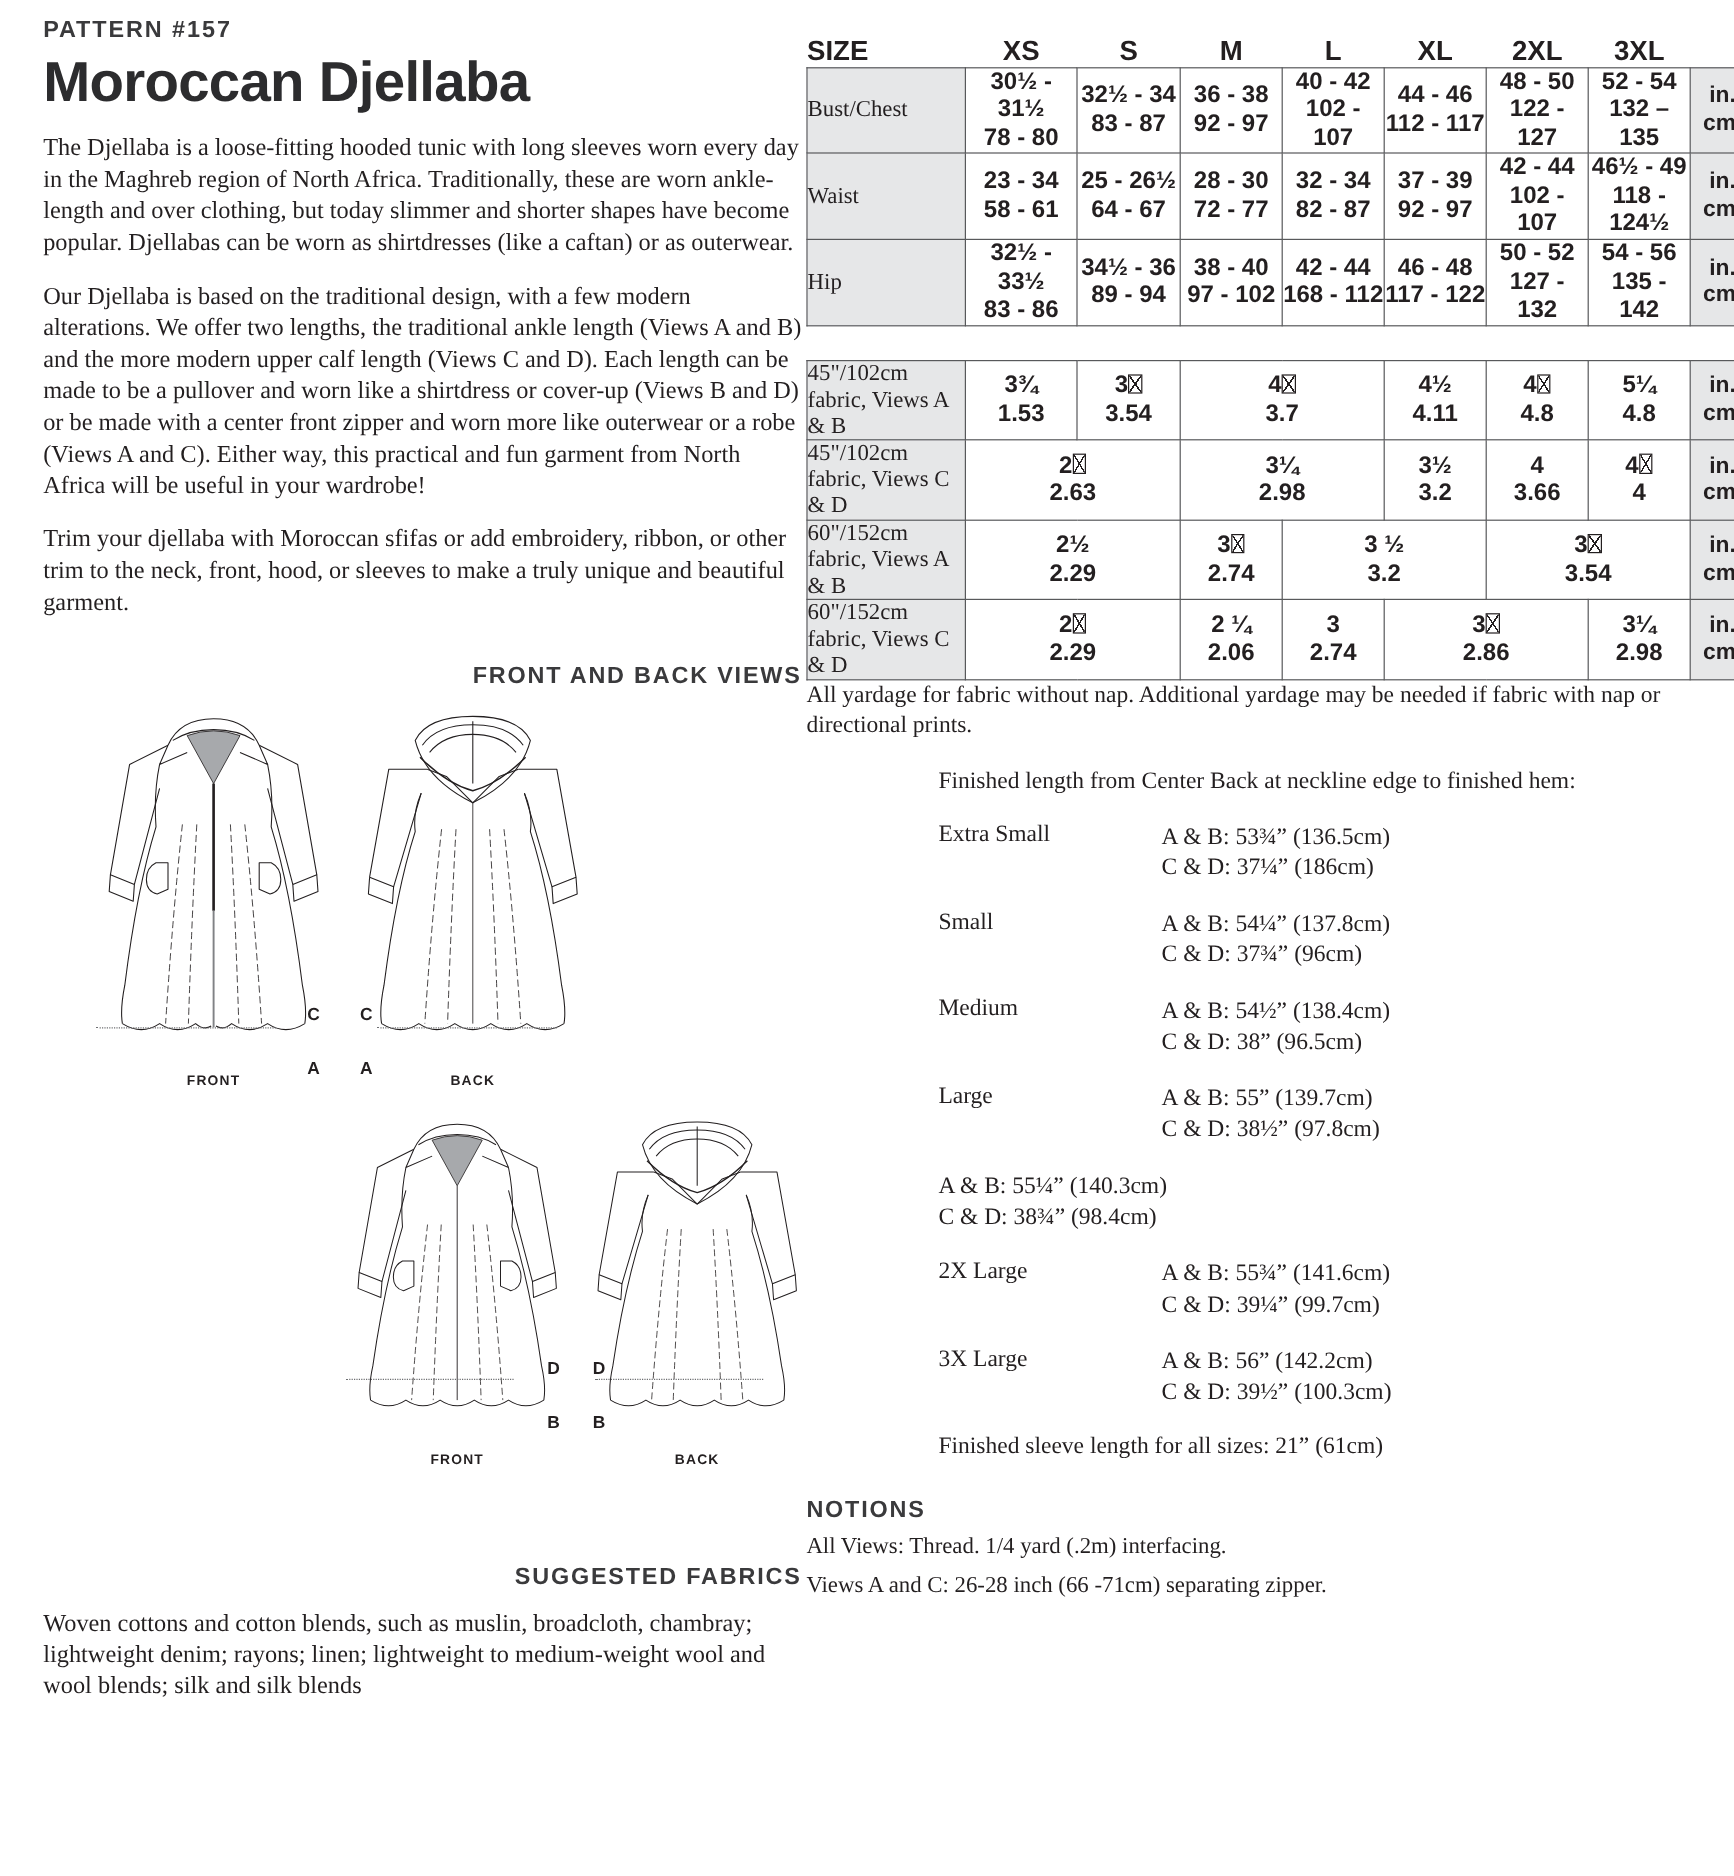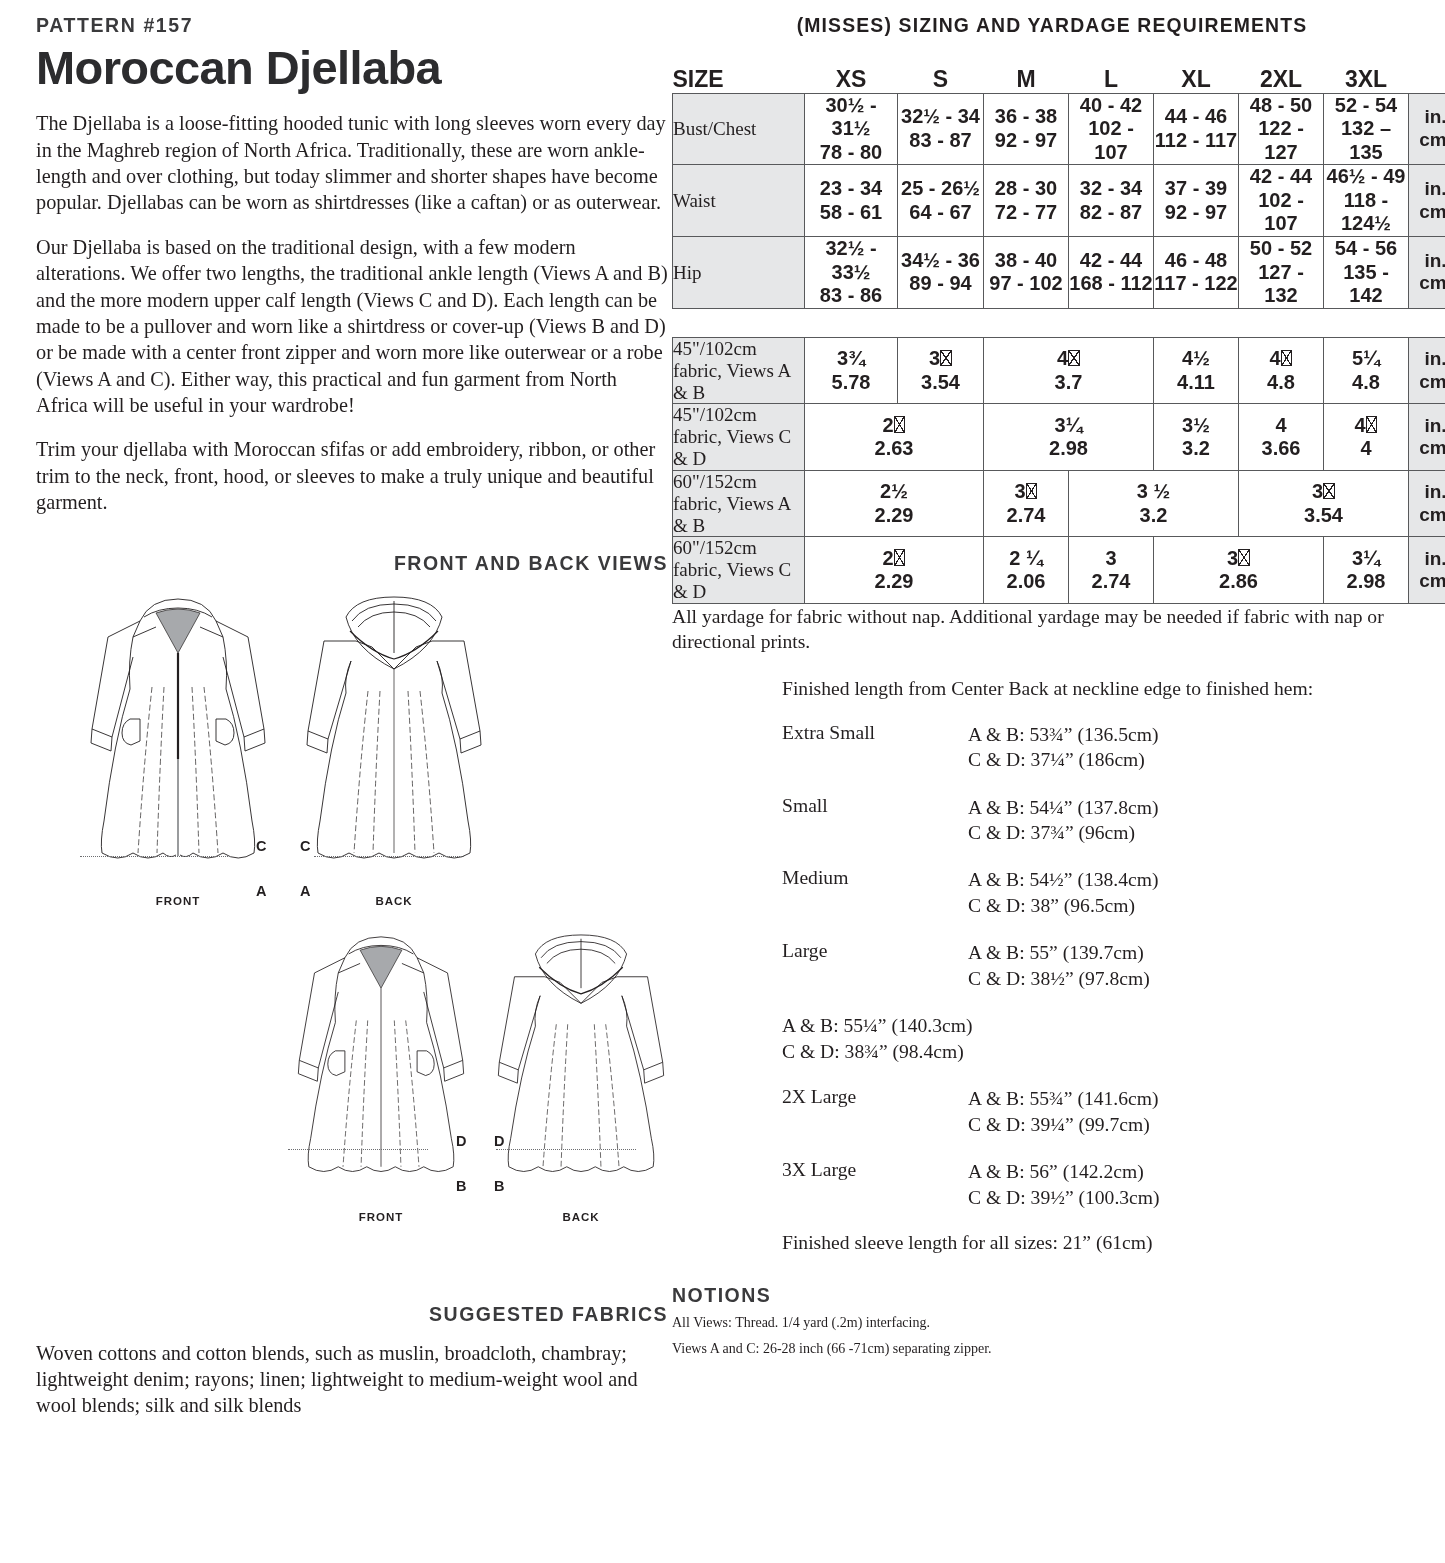--- a/index.html
+++ b/index.html
@@ -95,21 +95,21 @@
   .fl-row { display:flex; margin-bottom:22px; }
   .fl-size { width:186px; font-size:19.6px; flex:0 0 186px; }
   .fl-vals { font-size:19.6px; line-height:1.30; }
   .fl-sleeve { font-size:19.6px; margin:4px 0 0 110px; }
 
   .notions-head {
     font-family:"Liberation Sans", sans-serif;
     font-weight:bold; font-size:19.5px; letter-spacing:1.5px;
     color:#3a3a3c; margin-top:30px;
   }
-  .notions-line { font-size:14px; line-height:1.42; margin-top:6px; }
+  .notions-line { font-size:19px; line-height:1.42; margin-top:6px; }
 
   
   .views-wrap { position:relative; }
   .fig { position:absolute; }
   .fig-cap {
     font-family:"Liberation Sans", sans-serif;
     font-weight:bold; font-size:11.5px; letter-spacing:1px;
     text-align:center; color:#231f20;
   }
   .mk {
@@ -274,21 +274,20 @@
       <div style="position:absolute; left:460px; top:558px; width:140px; border-top:1px dotted #6d6e71;"></div>
 
     </div>
 
     <div class="sec-head" style="margin-top:4px;margin-left:19px;">SUGGESTED FABRICS</div>
     <p class="fab-p">Woven cottons and cotton blends, such as muslin, broadcloth, chambray; lightweight denim; rayons; linen; lightweight to medium-weight wool and wool blends; silk and silk blends</p>
   </div>
 
   <div class="col-right">
 
-    <div class="rt-head">(MISSES) SIZING AND YARDAGE REQUIREMENTS</div>
 
     <table class="sz" style="margin-top:18px;">
       <colgroup>
         <col style="width:132px">
           <col style="width:93px">
           <col style="width:86px">
         <col style="width:85px">
           <col style="width:85px">
           <col style="width:85px">
         <col style="width:85px">
@@ -355,21 +354,21 @@
           <col style="width:85px">
           <col style="width:85px">
         <col style="width:85px">
           <col style="width:85px">
           <col style="width:54px">
       </colgroup>
 
       <tbody>
           <tr>
         <td class="rowlab">45"/102cm fabric, Views A &amp; B</td>
-        <td class="val"><span>3¾</span><br><span>5.78</span></td>
+        <td class="val"><span>3¾</span><br><span>1.53</span></td>
         <td class="val"><span>3</span><i class="tofu"></i><br><span>3.54</span></td>
         <td class="val" colspan="2"><span>4</span><i class="tofu"></i><br><span>3.7</span></td>
         <td class="val"><span>4½</span><br><span>4.11</span></td>
         <td class="val"><span>4</span><i class="tofu"></i><br><span>4.8</span></td>
         <td class="val"><span>5¼</span><br><span>4.8</span></td>
         <td class="unit"><span>in.</span><br><span>cm.</span></td>
       </tr>
 
       <tr>
         <td class="rowlab">45"/102cm fabric, Views C &amp; D</td>

